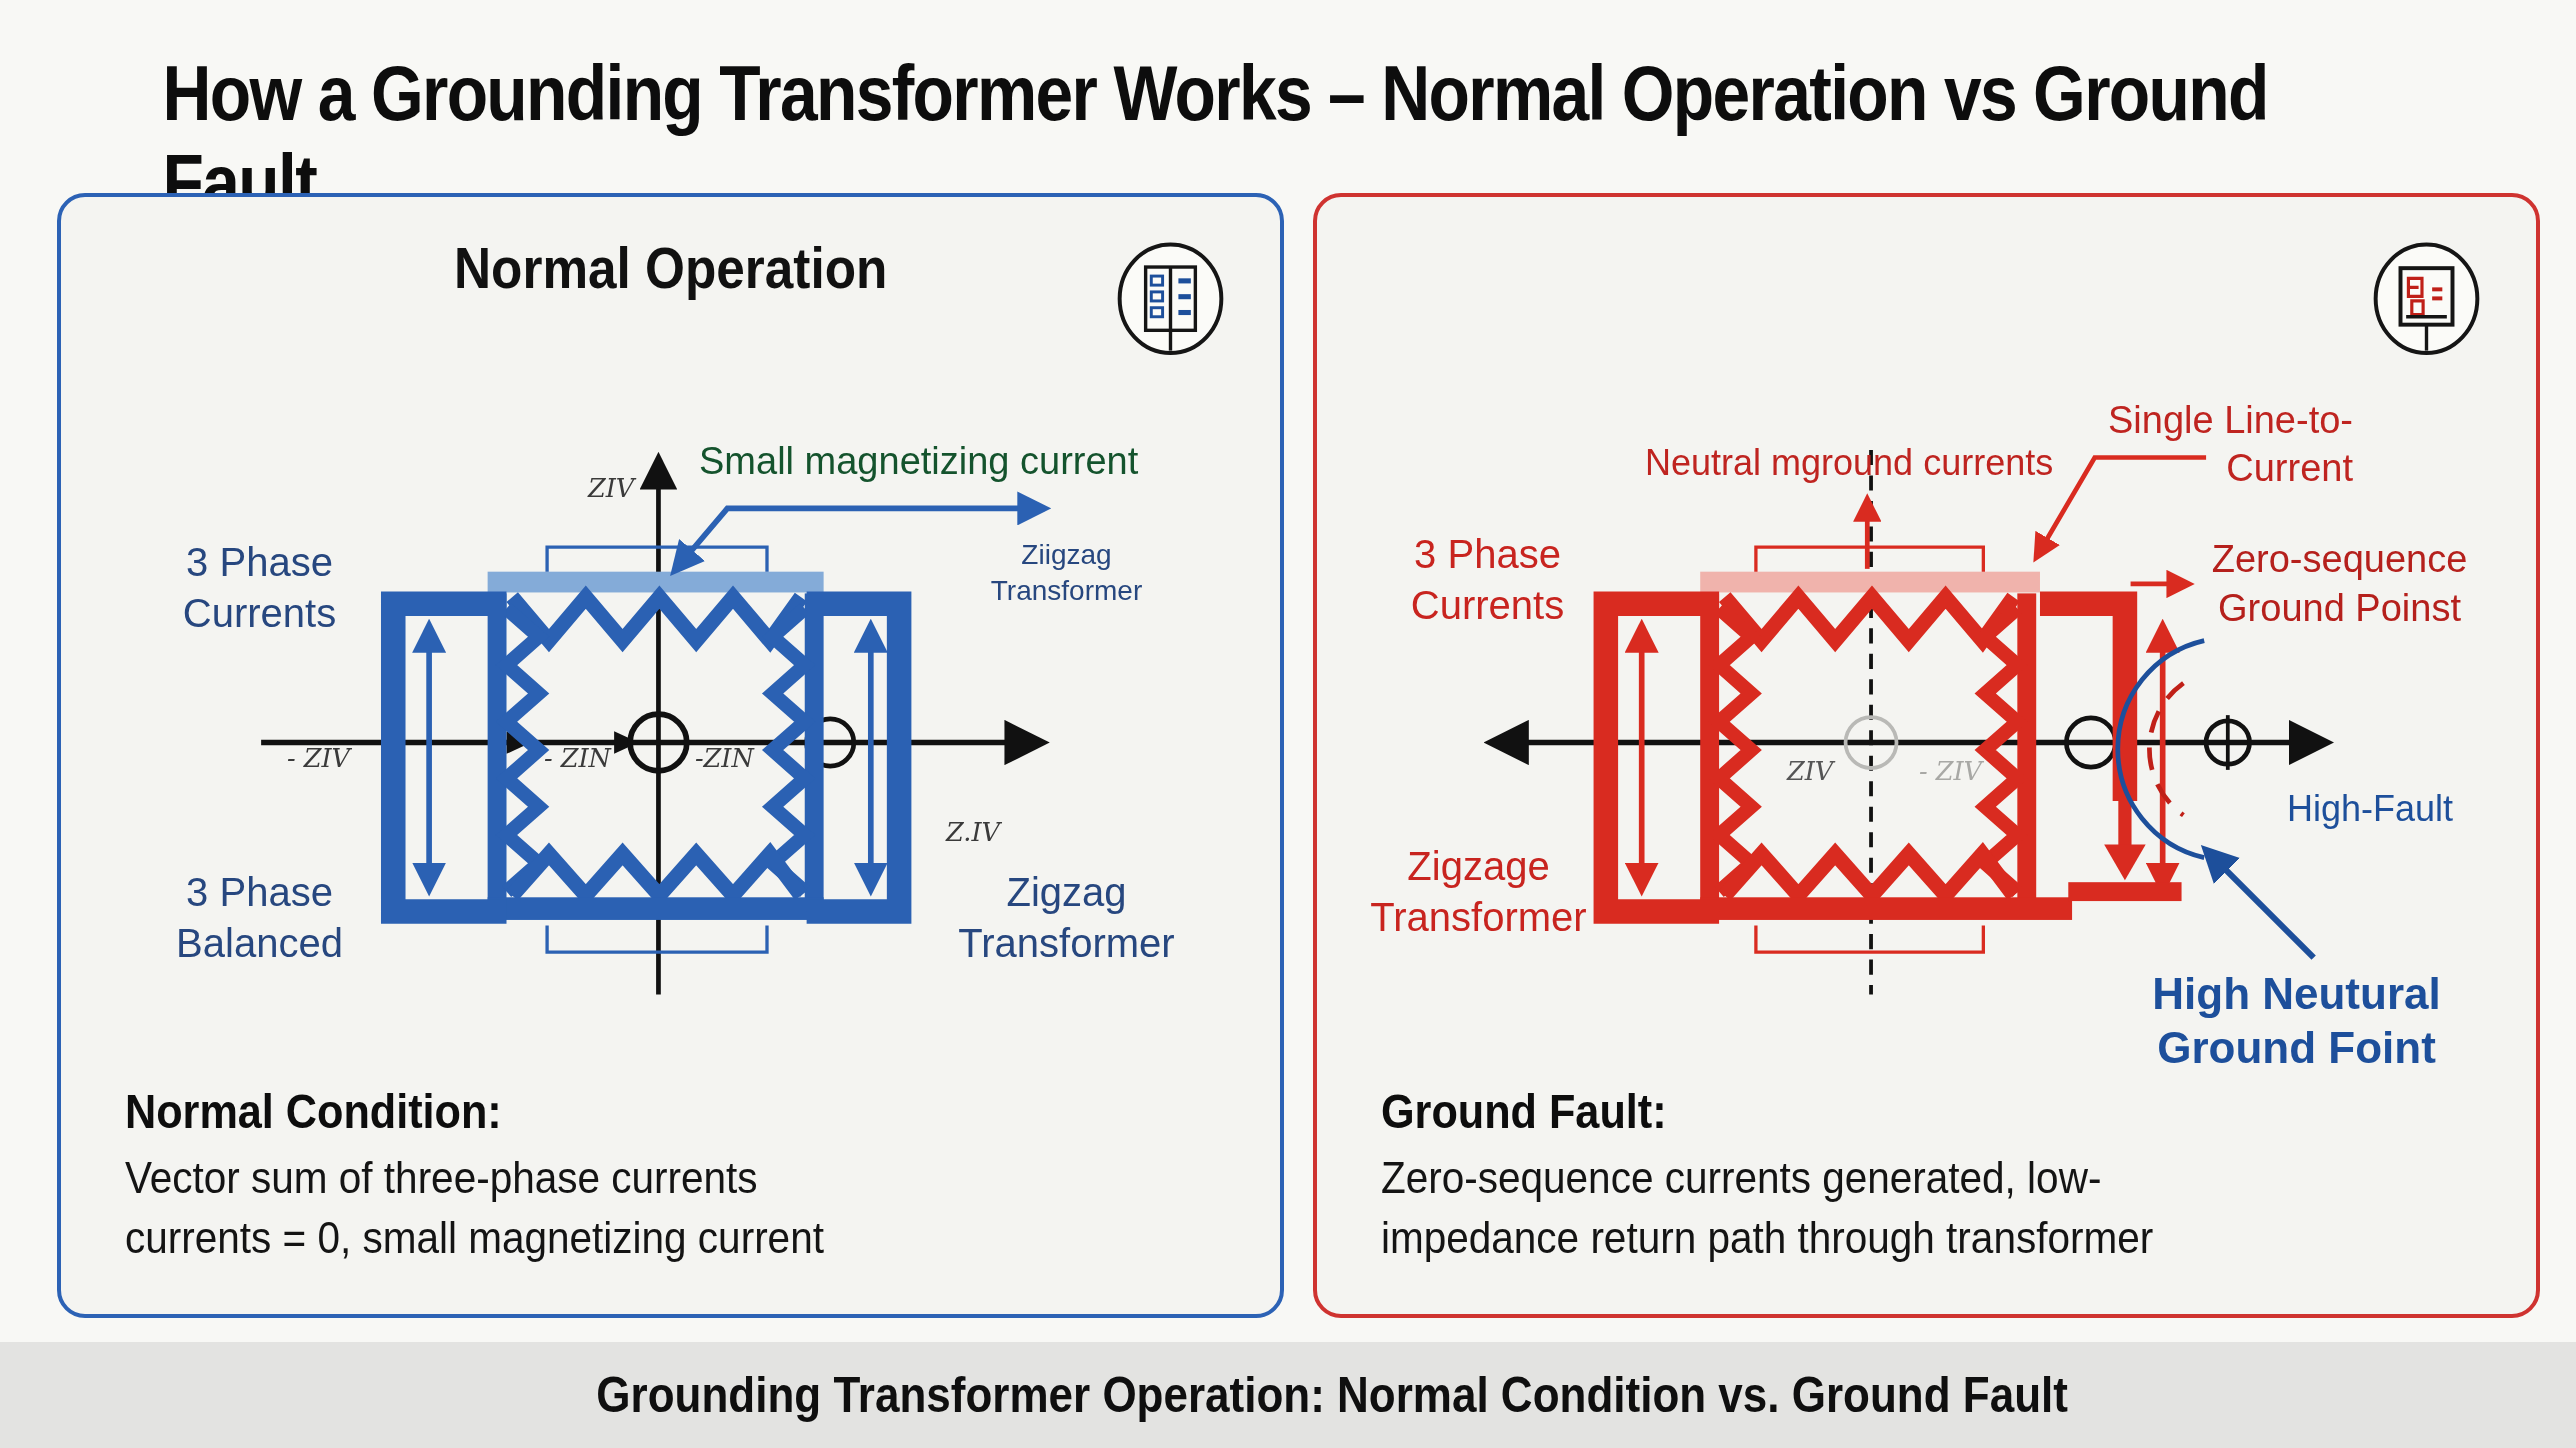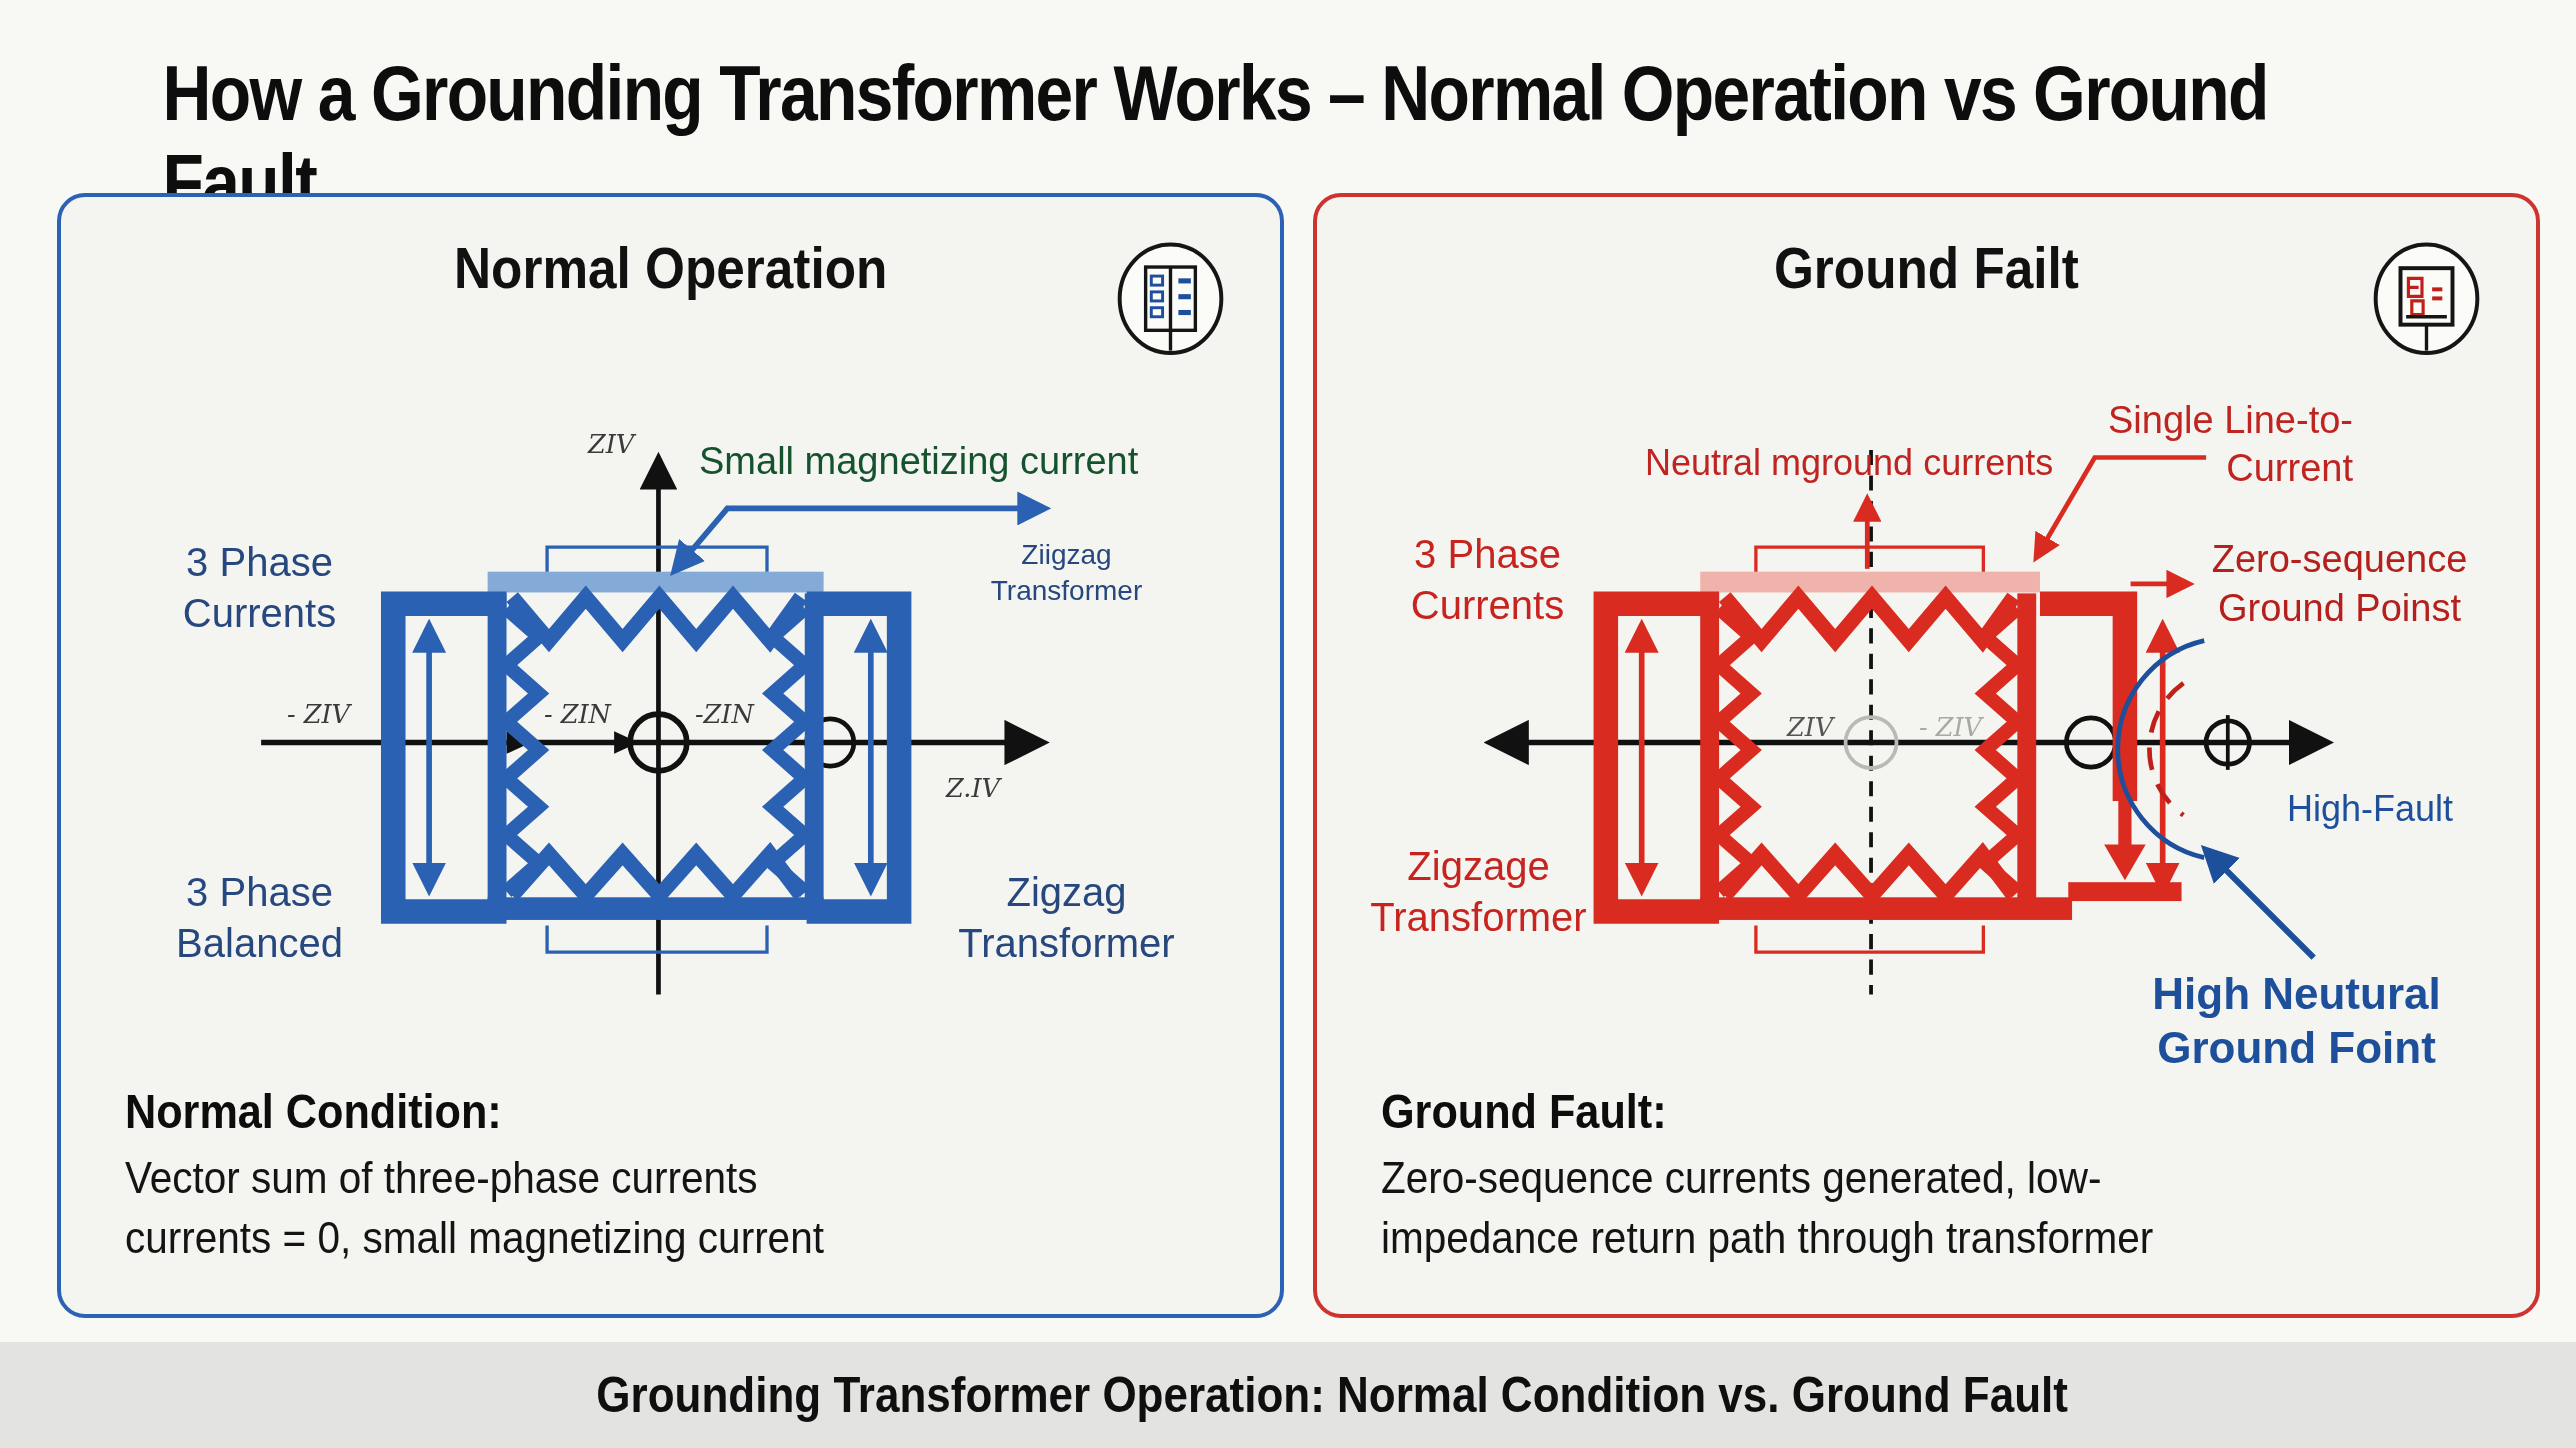--- a/index.html
+++ b/index.html
@@ -22,21 +22,21 @@
   .icon-badge{top:45px;left:1053px;width:113px;height:119px;}
 
   .diagram{top:0;left:0;width:1227px;height:1125px;}
 
   
   .l-phase-top{left:90px;top:340px;width:217px;text-align:center;font-size:40px;color:#27477f;line-height:1.28;}
   .l-zig-top{left:878px;top:340px;width:255px;text-align:center;font-size:28px;color:#27477f;line-height:1.28;}
   .l-phase-bot{left:90px;top:670px;width:217px;text-align:center;font-size:40px;color:#27477f;line-height:1.28;}
   .l-zig-bot{left:878px;top:670px;width:255px;text-align:center;font-size:40px;color:#27477f;line-height:1.28;}
   .l-magnet{left:638px;top:243px;font-size:38px;color:#14532d;}
-  .tick{font-family:"DejaVu Serif",serif;font-style:italic;font-size:25.5px;color:#3a3a3a;}
+  .tick{font-family:"DejaVu Serif",serif;font-style:italic;font-size:25.5px;color:#3a3a3a;margin-top:44px;}
   .l-tick1{left:226px;top:502px;}
   .l-tick2{left:483px;top:502px;}
   .l-tick3{left:634px;top:502px;}
   .l-tick4{left:885px;top:576px;}
   .l-axis-top{left:527px;top:232px;}
 
   
   .r-neutral{left:328px;top:245px;width:415px;font-size:36px;color:#bf2420;}
   .r-single{left:781px;top:200px;width:255px;text-align:right;font-size:38px;color:#bf2420;line-height:1.25;}
   .r-phase{left:62px;top:332px;width:217px;text-align:center;font-size:40px;color:#c8241f;line-height:1.28;}
@@ -158,23 +158,20 @@
     <div class="abs capl1">
       <span class="condL cap-line">Vector sum of three-phase currents</span>
     </div>
     <div class="abs capl2">
       <span class="condL cap-line">currents = 0, small magnetizing current</span>
     </div>
   </div>
 
   <div class="abs panel right">
 
-    <div class="abs panel-header">
-      <span>Ground Failt</span>
-    </div>
 
     <div class="abs icon-badge">
       <svg viewBox="0 0 100 105" width="113" height="119">
         <ellipse cx="50" cy="50" rx="45" ry="48" fill="#fbfbf8" stroke="#151515" stroke-width="3.5"></ellipse>
         <rect x="27" y="23" width="46" height="50" fill="none" stroke="#151515" stroke-width="3.5"></rect>
         <path d="M34,32 h12 v16 h-12 z M34,40 h9" fill="none" stroke="#c02018" stroke-width="2.8"></path>
         <path d="M37,52 h10 v12 h-10 z" fill="none" stroke="#c02018" stroke-width="2.8"></path>
         <rect x="55" y="40" width="9" height="3.5" fill="#c02018"></rect>
         <rect x="55" y="48" width="9" height="3.5" fill="#c02018"></rect>
         <line x1="32" y1="66" x2="68" y2="66" stroke="#151515" stroke-width="3"></line>

